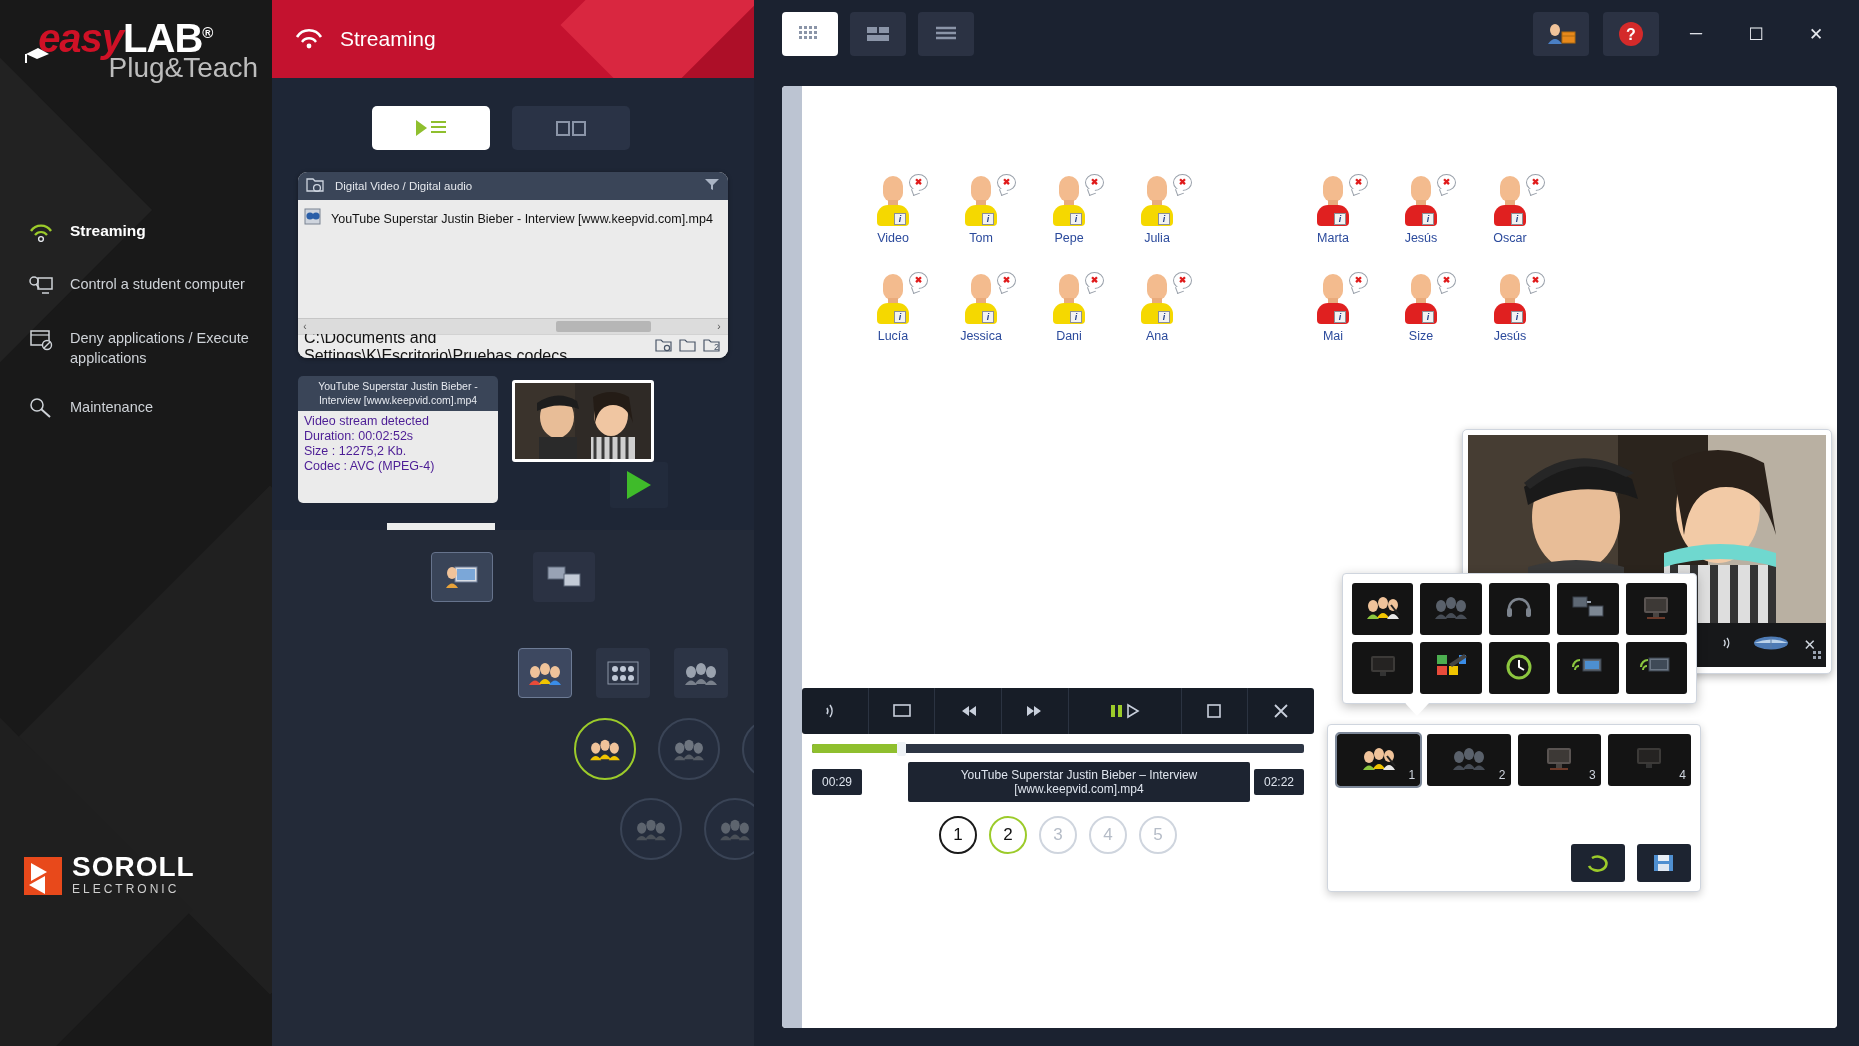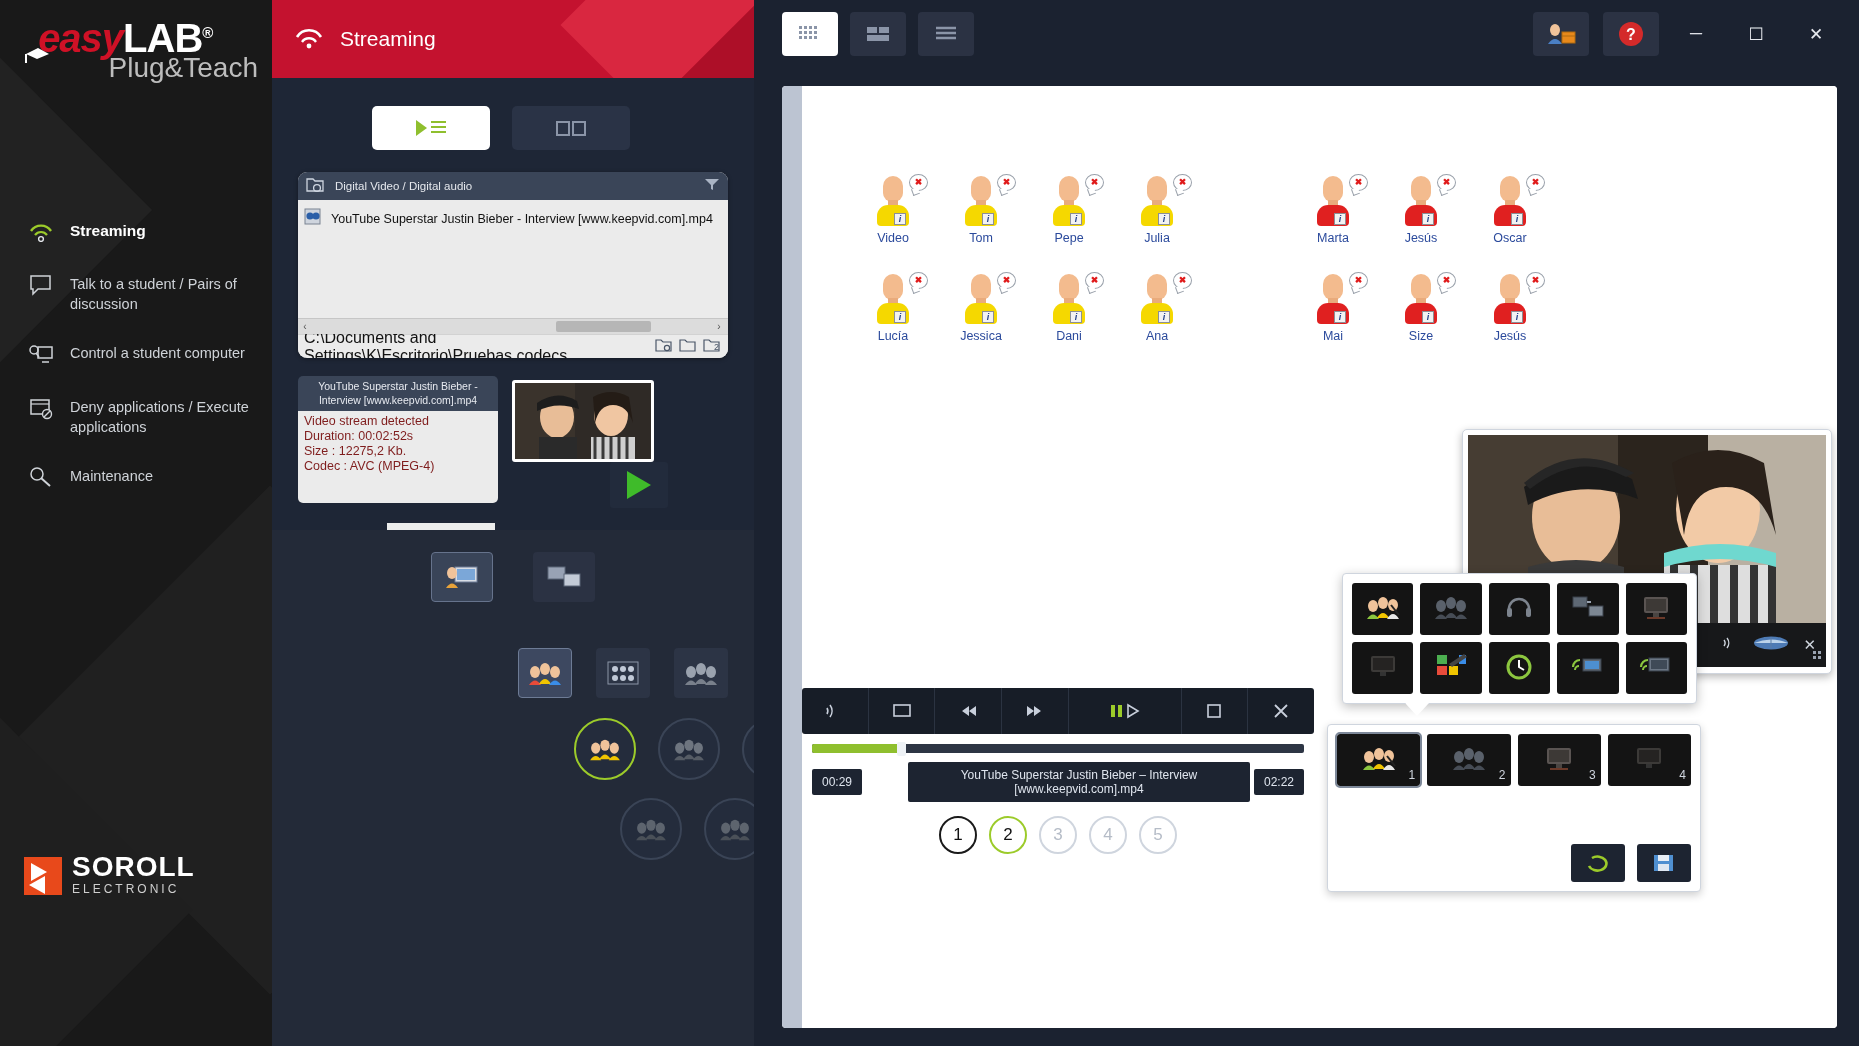--- a/index.html
+++ b/index.html
@@ -62,21 +62,21 @@
   .fb-scroll .arr { width:14px; text-align:center; font-size:10px; color:#555; cursor:pointer;}
   .fb-scroll .thumb { position:absolute; left:258px; top:2px; width:95px; height:11px; background:#b6b6b6; border-radius:2px; }
   .fb-path { height:24px; background:#ebebeb; display:flex; align-items:center; padding:0 6px; gap:6px; border-top:1px solid #d2d2d2;}
   .fb-path .pth { color:#111; font-size:16px; }
   .fb-path .pic { margin-left:auto; display:flex; gap:7px; }
 
   .infowrap { margin: 18px 26px 0 26px; display:flex; gap:14px; }
   .infobox { width:200px; border-radius:5px; overflow:hidden; }
   .ib-head { background:#3a4558; color:#e7eaf0; font-size:10.5px; text-align:center; padding:4px 6px; line-height:1.3; }
   .ib-body { background:#ebebeb; padding:3px 6px 8px 6px; min-height:92px; }
-  .ib-body div { color:#7f1d1d; font-size:12.5px; line-height:1.2; }
+  .ib-body div { color:#4c1d95; font-size:12.5px; line-height:1.2; }
   .vthumb { width:142px; height:82px; background:#2b2b2b; border:3px solid #fff; border-radius:3px; overflow:hidden; position:relative; margin-top:4px;}
   .pbrow { display:flex; align-items:center; gap:10px; margin: 20px 26px 0 26px; }
   .pb-lab { color:#cfd5de; font-size:11.5px; }
   .pb-sel { background:#ececec; width:108px; height:22px; display:flex; align-items:center; justify-content:center; font-size:11.5px; color:#111; }
   .pb-caret { color:#c8ccd4; font-size:16px; margin-left:6px; cursor:pointer; }
   .playbig { position:absolute; left:338px; top:462px; width:58px; height:46px; background:#222b3c; display:flex; align-items:center; justify-content:center; border-radius:3px; }
   .play-tri { width:0;height:0; border-left:24px solid #3fbb2a; border-top:14px solid transparent; border-bottom:14px solid transparent; }
 
   .sectionbg { position:absolute; left:0; top:530px; width:100%; height:516px; background:#232a38; }
   .modrow { position:absolute; left:0; top:552px; width:100%; display:flex; justify-content:center; gap:40px; }
@@ -192,28 +192,20 @@
     <div class="navlist">
       <div class="navitem active">
         <span class="nicon">
           <svg width="26" height="22" viewBox="0 0 26 22">
             <path d="M3 11 A12 12 0 0 1 23 11" stroke="#9ccb2a" stroke-width="2.4" fill="none"></path>
             <path d="M7 15 A7.5 7.5 0 0 1 19 15" stroke="#9ccb2a" stroke-width="2.2" fill="none"></path>
             <circle cx="13" cy="19" r="2.4" stroke="#e4e7ec" stroke-width="1.4" fill="none"></circle>
           </svg>
         </span>
         <span class="nlabel">Streaming</span>
-      </div>
-      <div class="navitem">
-        <span class="nicon">
-          <svg width="26" height="24" viewBox="0 0 26 24">
-            <path d="M3 3 h19 v13 h-12 l-5 5 v-5 h-2 z" stroke="#cfd3d8" stroke-width="1.5" fill="none"></path>
-          </svg>
-        </span>
-        <span class="nlabel">Talk to a student / Pairs of discussion</span>
       </div>
       <div class="navitem">
         <span class="nicon">
           <svg width="26" height="24" viewBox="0 0 26 24">
             <rect x="10" y="5" width="14" height="11" stroke="#cfd3d8" stroke-width="1.5" fill="none"></rect>
             <path d="M14 20 h7" stroke="#cfd3d8" stroke-width="1.5"></path>
             <circle cx="6" cy="8" r="4" stroke="#cfd3d8" stroke-width="1.5" fill="none"></circle>
             <path d="M8 11 L11 15" stroke="#cfd3d8" stroke-width="1.5"></path>
           </svg>
         </span>

